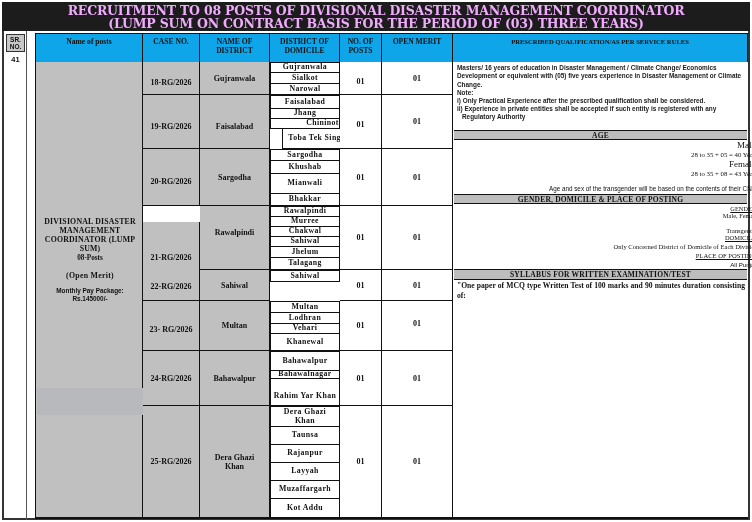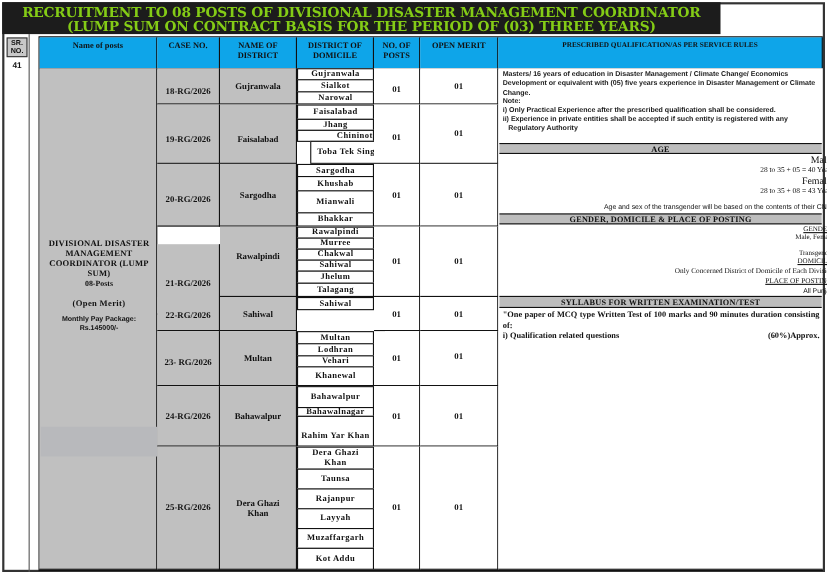--- a/index.html
+++ b/index.html
@@ -1,20 +1,20 @@
 <!DOCTYPE html>
 <html><head>
 <meta charset="utf-8">
 <style>
   * { box-sizing: border-box; margin: 0; padding: 0; }
   html, body { width: 752px; height: 522px; background: #ffffff; overflow: hidden; }
   body { position: relative; font-family: "Liberation Serif", "DejaVu Serif", serif; color: #111; }
 
   .outer { position: absolute; left: 2px; top: 2px; width: 748px; height: 518px; border: 2px solid #333; }
-  .title-bar { position: absolute; left: 2px; top: 2px; width: 653px; height: 29px; background: #1c1c1c; color: #84cc16; text-align: center;
+  .title-bar { position: absolute; left: 2px; top: 2px; width: 748px; height: 29px; background: #1c1c1c; color: #f0abfc; text-align: center;
     font-family: "DejaVu Serif", serif; font-weight: bold; font-size: 12.5px; line-height: 13px; padding-top: 2px; letter-spacing: -0.2px; }
 
   .sr-col { position: absolute; left: 4px; top: 31px; width: 23px; height: 489px; border-right: 1px solid #555; }
   .sr-head { position: absolute; left: 6px; top: 34px; width: 19px; height: 18px; border: 1.5px solid #333; background: #c8c8c8;
     font-family: "Liberation Sans", sans-serif; font-size: 6.5px; font-weight: bold; text-align: center; line-height: 7px; padding-top: 1px; }
   .sr-val { position: absolute; left: 6px; top: 55px; width: 19px; text-align: center; font-family: "Liberation Sans", sans-serif; font-size: 7.5px; font-weight: bold; }
 
   .tbl { position: absolute; left: 35px; top: 33px; width: 713px; height: 486px; border: 1.5px solid #111; border-bottom: 2.5px solid #111; }
 
   .cell { position: absolute; border-right: 1px solid #111; border-bottom: 1px solid #111; display: flex; align-items: center; justify-content: center;
@@ -167,17 +167,13 @@
 <div class="q-center" style="top:219px;font-size:6.4px;">&amp;</div>
 <div class="q-center" style="top:227px;font-size:6.4px;">Transgender</div>
 <div class="q-center u" style="top:234px;font-size:6.4px;">DOMICILE:</div>
 <div class="q-center" style="top:243px;font-size:6.6px;">Only Concerned District of Domicile of Each Division</div>
 <div class="q-center u" style="top:252px;font-size:6.6px;">PLACE OF POSTING:</div>
 <div class="q-center" style="top:261px;font-size:6.2px;font-family:'Liberation Sans',sans-serif;">All Punjab</div>
 
 <div class="q-sec-head" style="top:269px;height:11px;line-height:10px;">SYLLABUS FOR WRITTEN EXAMINATION/TEST</div>
 <div class="syl" style="top:281px;">
   <div>"One paper of MCQ type Written Test of 100 marks and 90 minutes duration consisting of:</div>
-  <div class="row">
-    <span>i)  Qualification related questions</span>
-    <span>(60%)Approx.</span>
-  </div>
 </div>
 
 </body></html>

